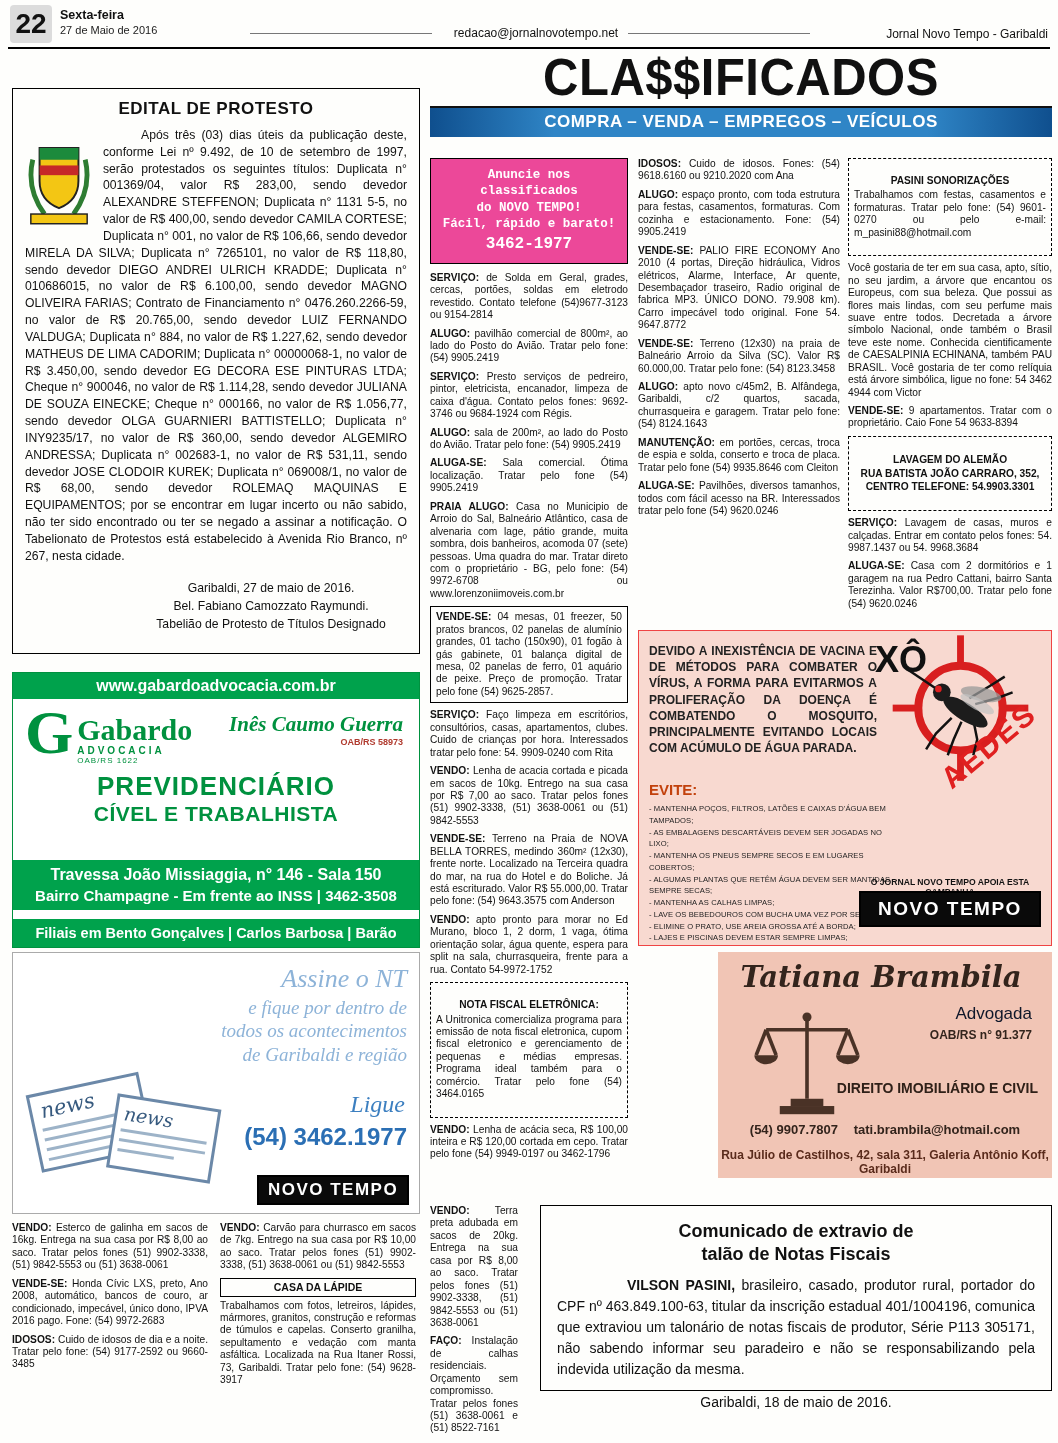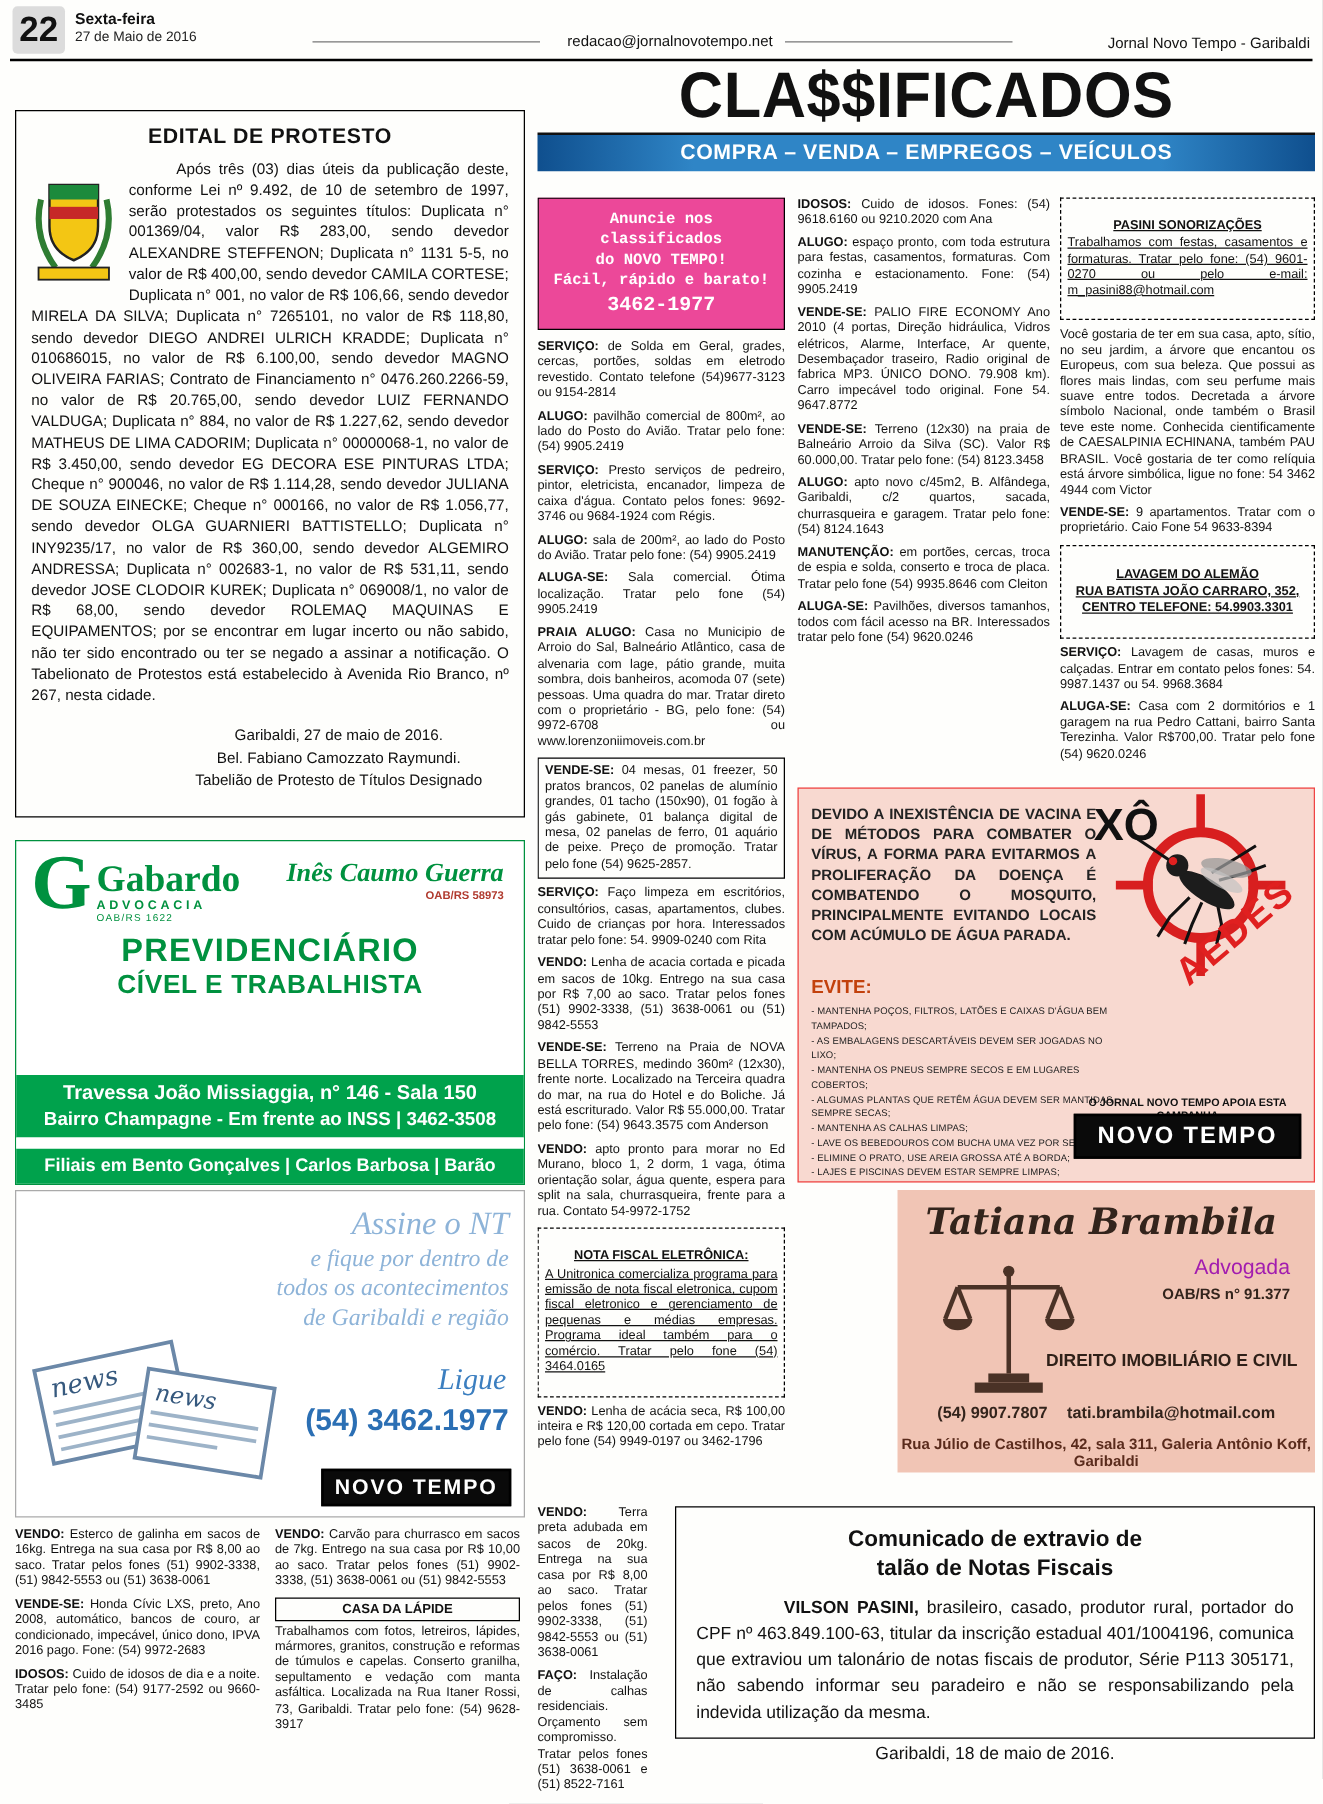--- a/index.html
+++ b/index.html
@@ -69,42 +69,42 @@
   .as-logo { position:absolute; right:10px; bottom:8px; width:152px; height:30px; font-size:17px; }
 
   
   .col { position:absolute; font-size:10.2px; line-height:1.22; text-align:justify; }
   #col1 { left:430px; top:158px; width:198px; height:1046px; overflow:hidden; }
   #col2 { left:638px; top:158px; width:202px; height:470px; overflow:hidden; }
   #col3 { left:848px; top:158px; width:204px; }
   .item { margin-bottom:6px; }
   .item b { font-weight:bold;margin-top:16px; }
   .boxed-solid { border:1.2px solid #000; padding:4px 5px; }
-  .boxed-dashed { border:1.2px dashed #000; padding:16px 5px;text-decoration:underline; }
+  .boxed-dashed { border:1.2px dashed #000; padding:16px 5px; }
   .box-title { text-align:center; font-weight:bold; margin-bottom:2px; }
   .anuncie { background:#ec4899; border:1px solid #000; color:#fff; text-align:center; font-weight:bold;
              padding:8px 6px; margin-bottom:8px; font-size:12.5px; line-height:1.3;font-family:Liberation Mono, monospace; }
   .anuncie-phone { font-size:16px; margin-top:2px; }
   .lavagem-line { text-align:center; font-weight:bold; font-size:10.2px; line-height:1.35; }
 
   
   .aedes { position:absolute; left:638px; top:630px; width:414px; height:316px; background:#f8d9d0; border:1px solid #ef4444; overflow:hidden;text-decoration:underline; }
   .aedes-par { position:absolute; left:10px; top:12px; width:228px; font-weight:bold; font-size:12px; line-height:1.35; color:#222; text-align:justify; }
   .aedes-xo { position:absolute; left:236px; top:8px; font-size:36px; font-weight:900; color:#111; z-index:2; }
   .aedes-graphic { position:absolute; right:4px; top:2px; width:172px; height:158px; }
   .aedes-word { position:absolute; right:6px; top:98px; color:#e02020; font-weight:900; font-size:30px; letter-spacing:2px; transform:rotate(-40deg); z-index:2; }
   .aedes-evite { position:absolute; left:10px; top:150px; color:#c2410c; font-weight:bold; font-size:15px; }
   .aedes-list { position:absolute; left:10px; top:172px; width:248px; font-size:7.6px; line-height:1.55; color:#222; letter-spacing:0.1px; }
   .aedes-campaign { position:absolute; right:10px; top:246px; width:182px; text-align:center; font-size:8.6px; font-weight:bold; }
   .aedes-logo { position:absolute; right:10px; top:260px; width:182px; height:36px; font-size:19px; }
 
   
   .tatiana { position:absolute; left:718px; top:952px; width:334px; height:226px; background:#f1c5b5; overflow:hidden; }
   .tb-name { position:absolute; left:0; right:8px; top:8px; text-align:center; font-family:"DejaVu Serif", serif; font-style:italic; font-weight:bold; font-size:29px; color:#33241c; }
-  .tb-role { position:absolute; right:20px; top:52px; font-size:17px; color:#a21caf; }
+  .tb-role { position:absolute; right:20px; top:52px; font-size:17px; color:#0f172a; }
   .tb-oab { position:absolute; right:20px; top:76px; font-size:12px; font-weight:bold; color:#33241c; }
   .tb-scales { position:absolute; left:34px; top:56px; }
   .tb-area { position:absolute; right:14px; top:128px; font-size:14px; font-weight:bold; color:#2f2018;padding-left:25px; }
   .tb-contact { position:absolute; left:0; right:0; top:170px; text-align:center; font-size:13px; font-weight:bold; color:#33241c; }
   .tb-contact span { margin:0 6px; }
   .tb-address { position:absolute; left:0; right:0; top:196px; text-align:center; font-size:12px; font-weight:bold; color:#5a2b1c; }
 
   
   .comunicado { position:absolute; left:540px; top:1205px; width:512px; height:186px; border:1.5px solid #000; padding:14px 16px; }
   .com-title { text-align:center; font-weight:bold; font-size:18px; line-height:1.25; }
@@ -154,20 +154,21 @@
     </svg>
     <p class="body">Após três (03) dias úteis da publicação deste, conforme Lei nº 9.492, de 10 de setembro de 1997, serão protestados os seguintes títulos: Duplicata n° 001369/04, valor R$ 283,00, sendo devedor ALEXANDRE STEFFENON; Duplicata n° 1131 5-5, no valor de R$ 400,00, sendo devedor CAMILA CORTESE; Duplicata n° 001, no valor de R$ 106,66, sendo devedor MIRELA DA SILVA; Duplicata n° 7265101, no valor de R$ 118,80, sendo devedor DIEGO ANDREI ULRICH KRADDE; Duplicata n° 010686015, no valor de R$ 6.100,00, sendo devedor MAGNO OLIVEIRA FARIAS; Contrato de Financiamento n° 0476.260.2266-59, no valor de R$ 20.765,00, sendo devedor LUIZ FERNANDO VALDUGA; Duplicata n° 884, no valor de R$ 1.227,62, sendo devedor MATHEUS DE LIMA CADORIM; Duplicata n° 00000068-1, no valor de R$ 3.450,00, sendo devedor EG DECORA ESE PINTURAS LTDA; Cheque n° 900046, no valor de R$ 1.114,28, sendo devedor JULIANA DE SOUZA EINECKE; Cheque n° 000166, no valor de R$ 1.056,77, sendo devedor OLGA GUARNIERI BATTISTELLO; Duplicata n° INY9235/17, no valor de R$ 360,00, sendo devedor ALGEMIRO ANDRESSA; Duplicata n° 002683-1, no valor de R$ 531,11, sendo devedor JOSE CLODOIR KUREK; Duplicata n° 069008/1, no valor de R$ 68,00, sendo devedor ROLEMAQ MAQUINAS E EQUIPAMENTOS; por se encontrar em lugar incerto ou não sabido, não ter sido encontrado ou ter se negado a assinar a notificação. O Tabelionato de Protestos está estabelecido à Avenida Rio Branco, nº 267, nesta cidade.</p>
     <div class="ed-sig">
       <div>Garibaldi, 27 de maio de 2016.</div>
       <div>Bel. Fabiano Camozzato Raymundi.</div>
       <div>Tabelião de Protesto de Títulos Designado</div>
     </div>
   </section>
 
   <section class="gabardo">
+    <div class="g-bar g-url">www.gabardoadvocacia.com.br</div>
     <div class="g-body">
       <div class="g-row">
         <span class="g-big">G</span>
         <div class="g-logo-text">
           <div class="g-name">Gabardo</div>
           <div class="g-sub">ADVOCACIA</div>
           <div class="g-oab">OAB/RS 1622</div>
         </div>
         <div class="g-partner">
           <div class="g-partner-name">Inês Caumo Guerra</div>

